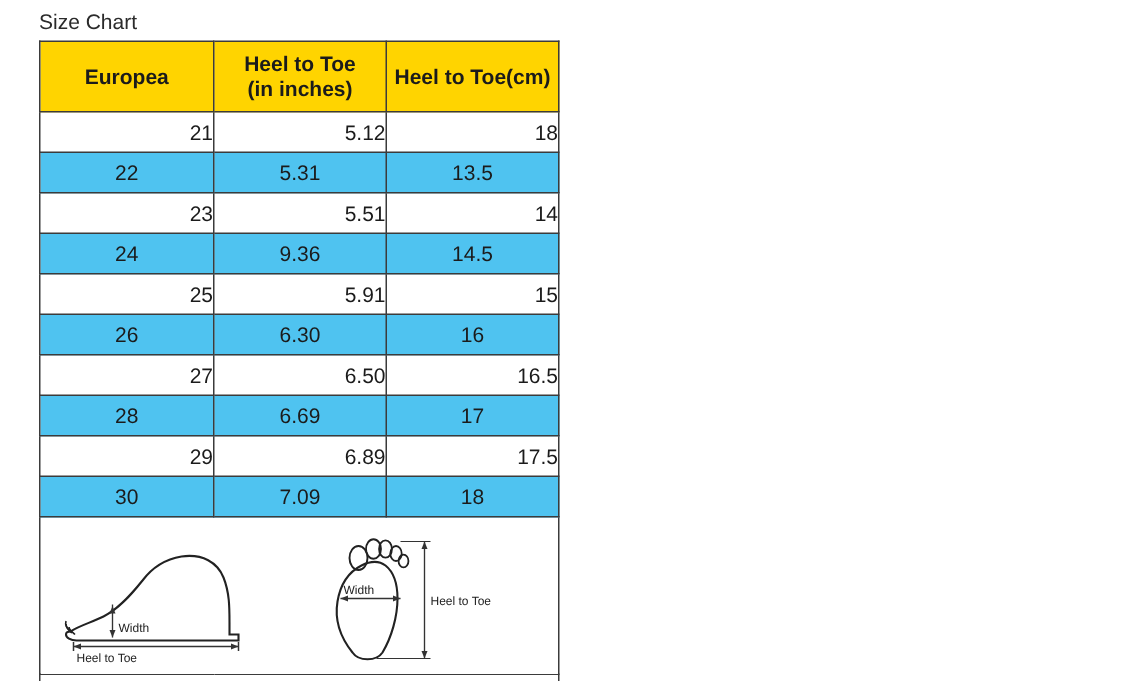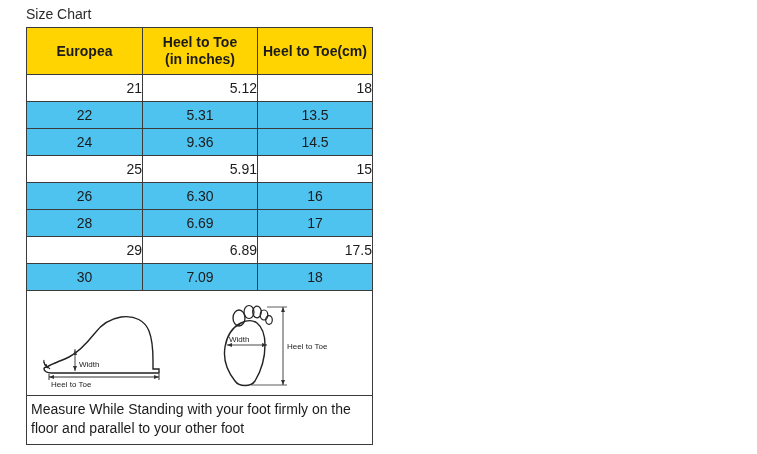--- a/index.html
+++ b/index.html
@@ -115,34 +115,44 @@
       <tr class="plain">
         <td>21</td>
         <td>5.12</td>
         <td>18</td>
       </tr>
       <tr class="alt">
         <td>22</td>
         <td>5.31</td>
         <td>13.5</td>
       </tr>
+      <tr class="plain">
+        <td>23</td>
+        <td>5.51</td>
+        <td>14</td>
+      </tr>
       <tr class="alt">
         <td>24</td>
         <td>9.36</td>
         <td>14.5</td>
       </tr>
       <tr class="plain">
         <td>25</td>
         <td>5.91</td>
         <td>15</td>
       </tr>
       <tr class="alt">
         <td>26</td>
         <td>6.30</td>
         <td>16</td>
+      </tr>
+      <tr class="plain">
+        <td>27</td>
+        <td>6.50</td>
+        <td>16.5</td>
       </tr>
       <tr class="alt">
         <td>28</td>
         <td>6.69</td>
         <td>17</td>
       </tr>
       <tr class="plain">
         <td>29</td>
         <td>6.89</td>
         <td>17.5</td>

